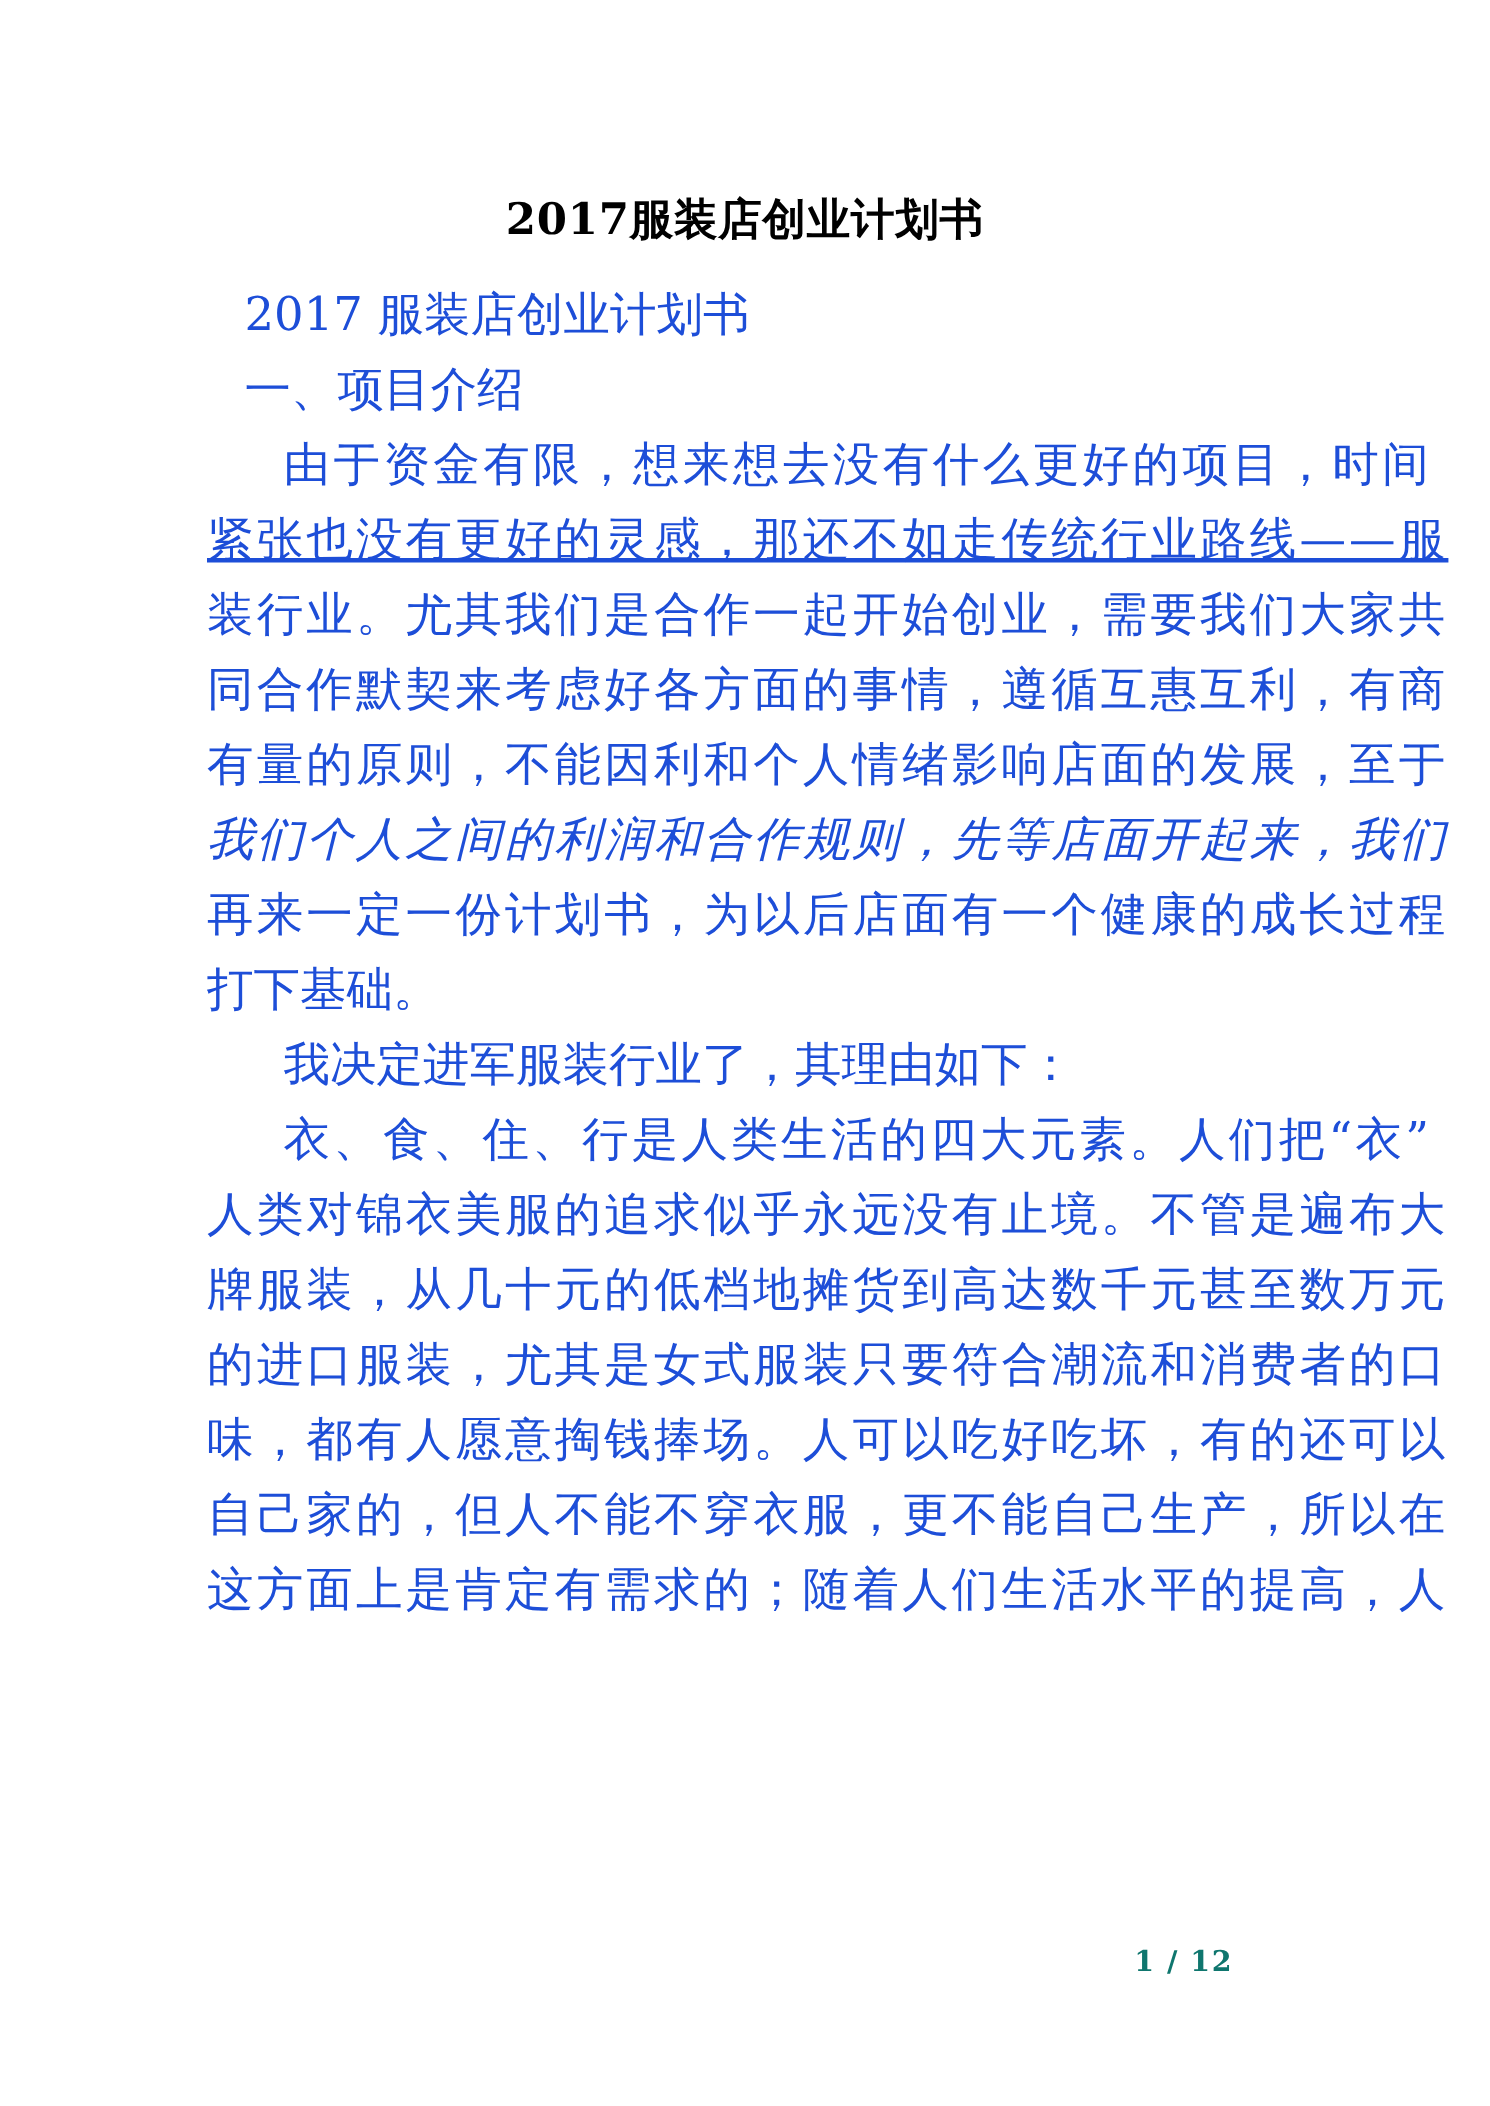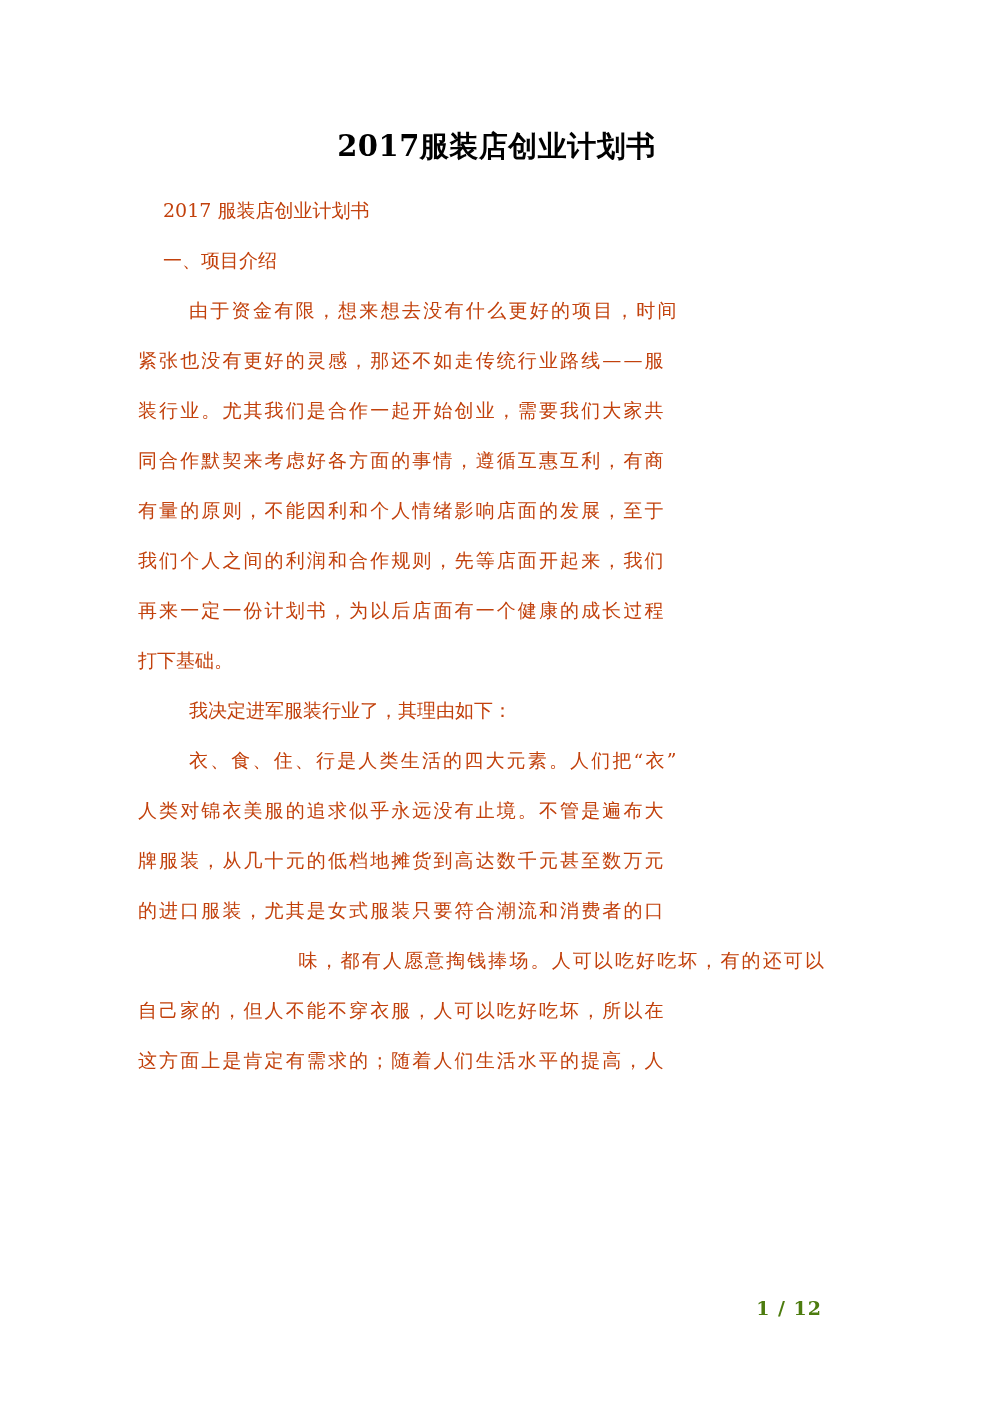--- a/index.html
+++ b/index.html
@@ -42,78 +42,78 @@
   .body-block {
     position: absolute;
     left: 138px;
     top: 185px;
     width: 688px;
   }
 
   
   .line {
     display: block;
-    font-size: 19px;
+    font-size: 31px;
     line-height: 50px;
     height: 50px;
     white-space: pre;
     font-family: "DejaVu Serif", "Liberation Serif", serif;
-    color: #c2410c;
+    color: #1d4ed8;
   }
 
   .line.ind {
     padding-left: 51px;
   }
 
   .line.ind-half {
     padding-left: 25px;
   }
 
   .footer-pageno {
     position: absolute;
     right: 171px;
     top: 1297px;
     font-size: 19px;
     font-weight: bold;
     font-family: "DejaVu Serif", "Liberation Serif", serif;
     letter-spacing: 1px;
-    color: #4d7c0f;
+    color: #0f766e;
     white-space: pre;
   }
 </style>
 </head>
 <body>
 
 <div class="page">
 
   <div class="doc-title">2017服装店创业计划书</div>
 
   <div class="body-block">
 
     <div class="line ind-half">2017 服装店创业计划书</div>
 
     <div class="line ind-half">一、项目介绍</div>
 
     <div class="line ind" style="letter-spacing: 2.295px;">由于资金有限，想来想去没有什么更好的项目，时间</div>
-    <div class="line" style="letter-spacing: 2.104px;">紧张也没有更好的灵感，那还不如走传统行业路线——服</div>
+    <div class="line" style="letter-spacing: 2.104px; text-decoration: underline;">紧张也没有更好的灵感，那还不如走传统行业路线——服</div>
     <div class="line" style="letter-spacing: 2.104px;">装行业。尤其我们是合作一起开始创业，需要我们大家共</div>
     <div class="line" style="letter-spacing: 2.104px;">同合作默契来考虑好各方面的事情，遵循互惠互利，有商</div>
     <div class="line" style="letter-spacing: 2.104px;">有量的原则，不能因利和个人情绪影响店面的发展，至于</div>
-    <div class="line" style="letter-spacing: 2.104px;">我们个人之间的利润和合作规则，先等店面开起来，我们</div>
+    <div class="line" style="letter-spacing: 2.104px; font-style: italic;">我们个人之间的利润和合作规则，先等店面开起来，我们</div>
     <div class="line" style="letter-spacing: 2.104px;">再来一定一份计划书，为以后店面有一个健康的成长过程</div>
     <div class="line">打下基础。</div>
 
     <div class="line ind">我决定进军服装行业了，其理由如下：</div>
 
 
     <div class="line ind" style="letter-spacing: 2.171px;">衣、食、住、行是人类生活的四大元素。人们把“衣”</div>
     <div class="line" style="letter-spacing: 2.104px;">人类对锦衣美服的追求似乎永远没有止境。不管是遍布大</div>
     <div class="line" style="letter-spacing: 2.104px;">牌服装，从几十元的低档地摊货到高达数千元甚至数万元</div>
     <div class="line" style="letter-spacing: 2.104px;">的进口服装，尤其是女式服装只要符合潮流和消费者的口</div>
     <div class="line" style="letter-spacing: 2.104px; text-align: right;">味，都有人愿意掏钱捧场。人可以吃好吃坏，有的还可以</div>
-    <div class="line" style="letter-spacing: 2.104px;">自己家的，但人不能不穿衣服，人可以吃好吃坏，所以在</div>
+    <div class="line" style="letter-spacing: 2.104px;">自己家的，但人不能不穿衣服，更不能自己生产，所以在</div>
     <div class="line" style="letter-spacing: 2.104px;">这方面上是肯定有需求的；随着人们生活水平的提高，人</div>
 
   </div>
 
   <div class="footer-pageno">1 / 12</div>
 
 </div>
 
 </body></html>

